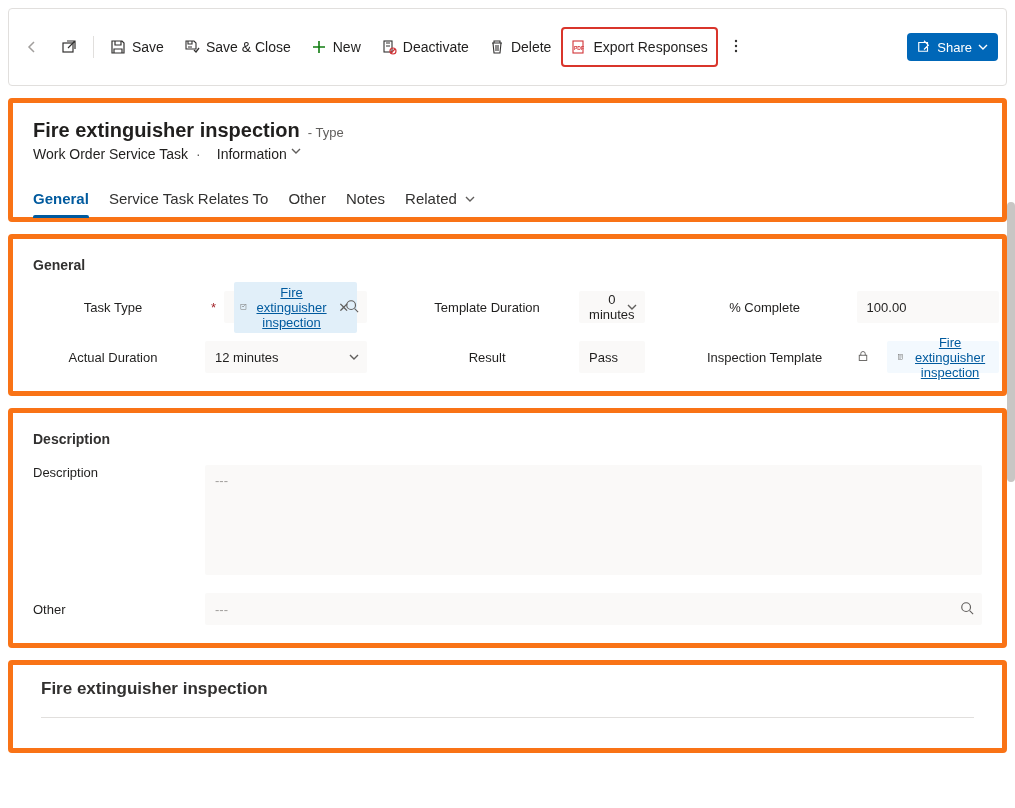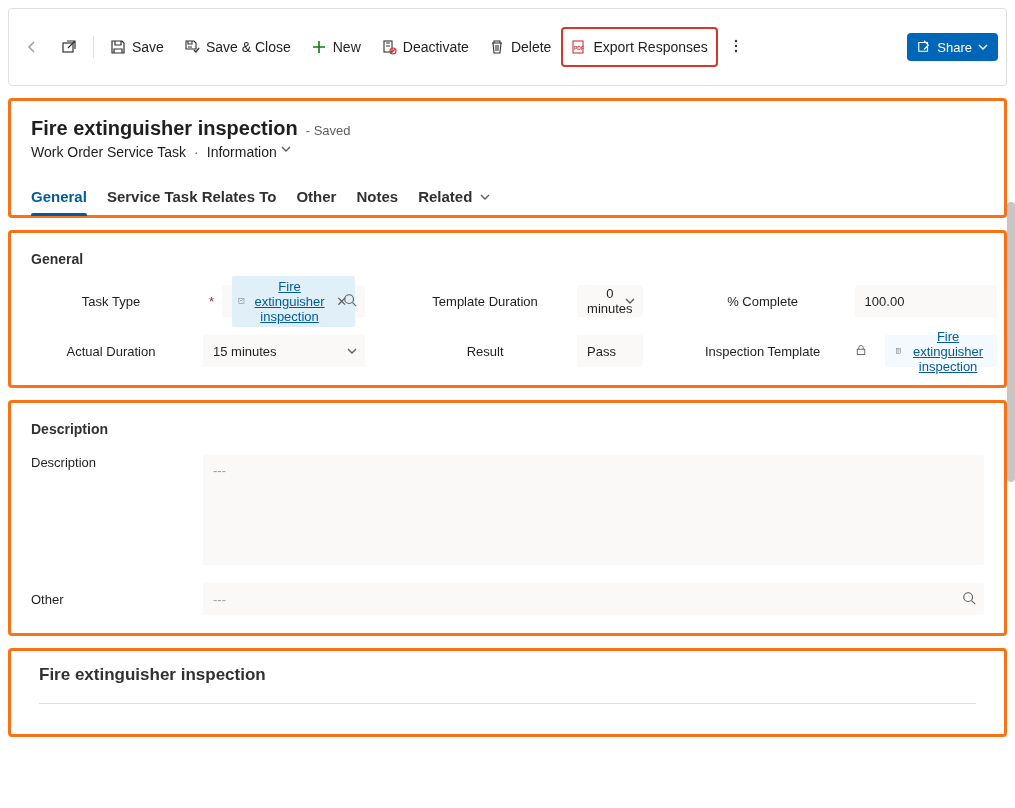--- a/index.html
+++ b/index.html
@@ -50,48 +50,48 @@
   }
   .share-btn {
     height: 28px;
     display:inline-flex;align-items:center;gap:6px;
     background:#0067b8;color:#fff;border-radius:4px;
     padding:0 10px;font-size:13px;cursor:pointer;text-align:center;
   }
   .share-btn svg { fill:#fff; }
 
   .card {
-    border: 3px solid #f97316;
+    border: 5px solid #f97316;
     border-radius: 4px;
     margin-top: 12px;
     background:#fff;
   }
   .header-card { padding: 16px 20px 0 20px; }
   .title-row { display:flex; align-items: baseline; gap:8px; }
   .page-title { font-size: 20px; font-weight:600; color:#201f1e; }
   .saved-tag { font-size:13px; color:#605e5c; }
   .subtitle-row { display:flex; align-items:center; gap:8px; margin-top:4px; color:#201f1e; font-size:14px;}
   .dot-sep { color:#605e5c; }
-  .form-switch { display:inline-flex; align-items:flex-start; gap:4px; }
+  .form-switch { display:inline-flex; align-items:flex-start; gap:4px;margin-left:8px; }
 
   .tabs { display:flex; gap:20px; margin-top:20px; }
   .tab {
     padding: 8px 0 10px 0;
     font-size:15px;
     font-weight:600;
     color:#323130;
     cursor:pointer;
     position:relative;
   }
   .tab.active { color:#005a9e; }
   .tab.active::after {
     content:""; position:absolute; left:0; right:0; bottom:-1px;
     height:3px; background:#005a9e; border-radius:2px 2px 0 0;
   }
-  .tab.inactive { font-weight:700; color:#323130; }
+  .tab.inactive { font-weight:400; color:#323130; }
   .tab .chev { margin-left:4px; }
 
   .section { padding: 18px 20px; }
   .section-title { font-weight:600; font-size:14px; margin-bottom:18px; }
 
   .fields { display:grid; grid-template-columns: 1fr 1fr 1fr; column-gap:40px; row-gap:18px;text-align:center; }
   .field { display:flex; align-items:center; gap:12px; }
   .label { width:160px; font-size:13px; color:#201f1e; flex-shrink:0; }
   .req { color:#a4262c; margin-left:6px; }
 
@@ -233,21 +233,21 @@
         <svg width="10" height="10" viewBox="0 0 10 10">
             <path d="M1 3l4 4 4-4" fill="none" stroke="#fff" stroke-width="1.4"></path>
           </svg>
       </span>
     </div>
   </div>
 
   <div class="card header-card">
     <div class="title-row">
       <span class="page-title">Fire extinguisher inspection</span>
-      <span class="saved-tag">- Saved</span>
+      <span class="saved-tag">- Type</span>
     </div>
     <div class="subtitle-row">
       <span>Work Order Service Task</span>
       <span class="dot-sep">·</span>
       <span class="form-switch">
         <span>Information</span>
         <svg width="10" height="10" viewBox="0 0 10 10">
             <path d="M1 3l4 4 4-4" fill="none" stroke="#605e5c" stroke-width="1.4"></path>
           </svg>
       </span>
@@ -309,21 +309,21 @@
 
         <div class="field">
           <div class="label">% Complete</div>
           <div class="control hoverable">
             <span>100.00</span>
           </div>
         </div>
         <div class="field">
           <div class="label">Actual Duration</div>
           <div class="control">
-            <span>15 minutes</span>
+            <span>12 minutes</span>
             <span class="chev-right">
               <svg width="10" height="10" viewBox="0 0 10 10">
                   <path d="M1 3l4 4 4-4" fill="none" stroke="#605e5c" stroke-width="1.4"></path>
                 </svg>
             </span>
           </div>
         </div>
 
         <div class="field">
           <div class="label">Result</div>

